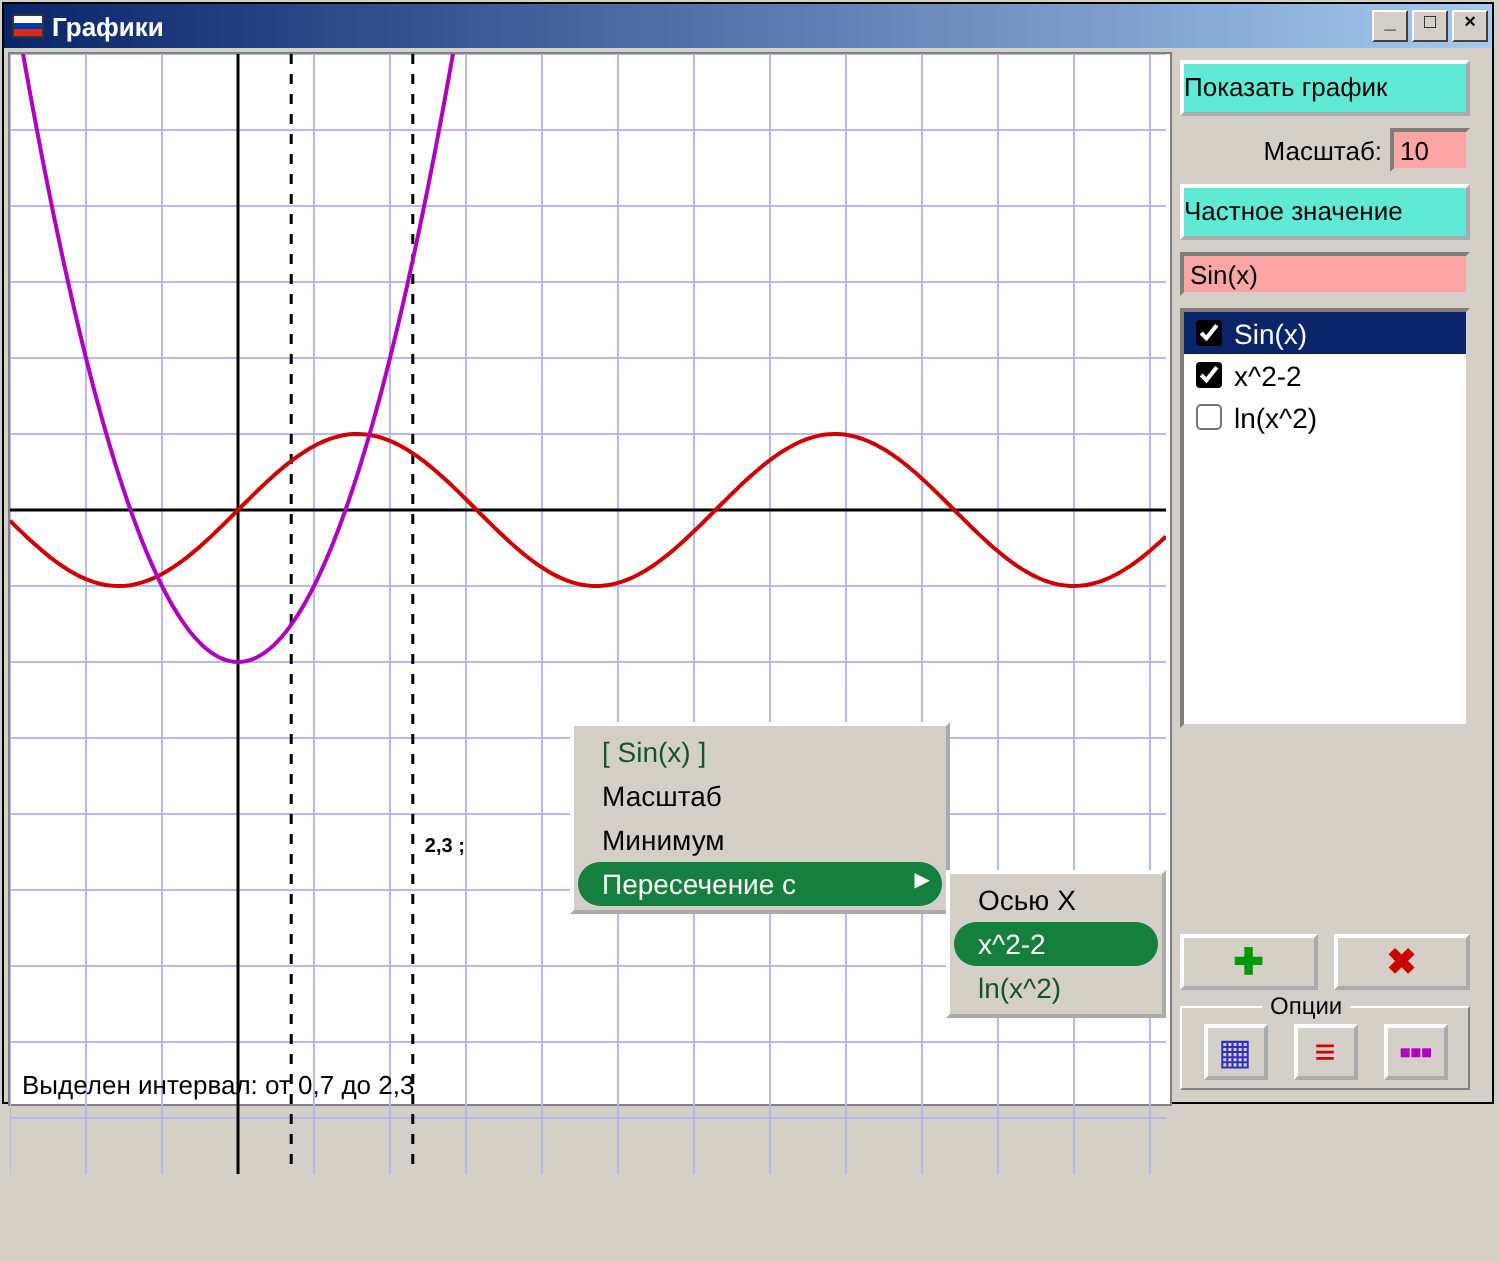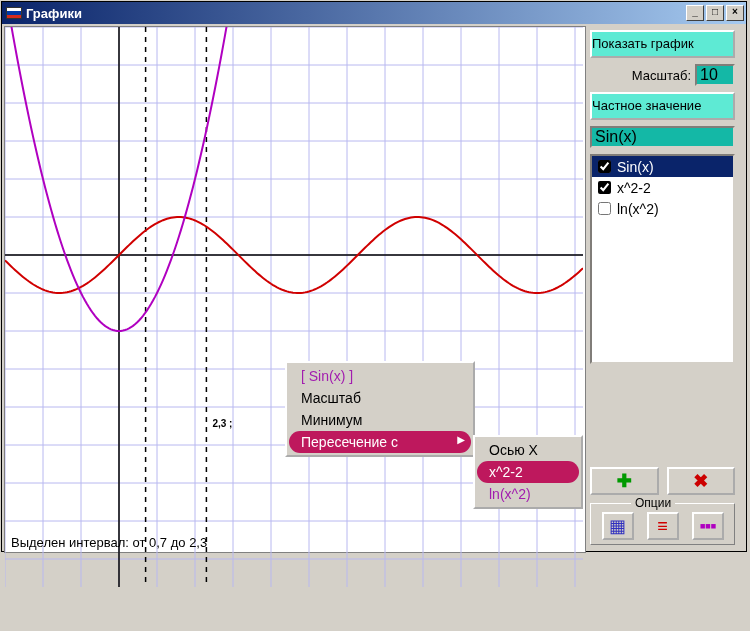--- a/index.html
+++ b/index.html
@@ -88,25 +88,25 @@
     border: 2px outset #fff;
     height: 28px;
     font-size: 13px;
     text-align: left;
     line-height: 24px;
     cursor: default;
   }
   .row { display: flex; align-items: center; gap: 4px; }
   .row label { flex: 1; text-align: right; }
   .textbox {
-    background: #14b8a6;
+    background: #fca5a5;
     border: 2px inset #d4d0c8;
     height: 22px;
     padding: 0 3px;
-    font-size: 16px;
+    font-size: 13px;
     width: 100%;
   }
   .textbox.small { width: 40px; }
   .listbox {
     background: #fff;
     border: 2px inset #d4d0c8;
     height: 210px;
     overflow: auto;
     font-size: 14px;
   }
@@ -163,22 +163,22 @@
     border: 2px outset #fff;
     z-index: 10;
     font-size: 14px;
     padding: 2px;
   }
   .menu .mitem {
     padding: 3px 28px 3px 12px;
     position: relative;
     white-space: nowrap;
   }
-  .menu .mitem.disabled { color: #a21caf; }
-  .menu .mitem.highlight { background: #be185d; color: #fff; border-radius: 11px; }
+  .menu .mitem.disabled { color: #14532d; }
+  .menu .mitem.highlight { background: #15803d; color: #fff; border-radius: 11px; }
   .menu .mitem.submenu::after {
     content: "▶";
     position: absolute;
     right: 6px;
     font-size: 10px;
   }
   .sel-label {
     position: absolute;
     font-size: 10px;
     font-weight: bold;

